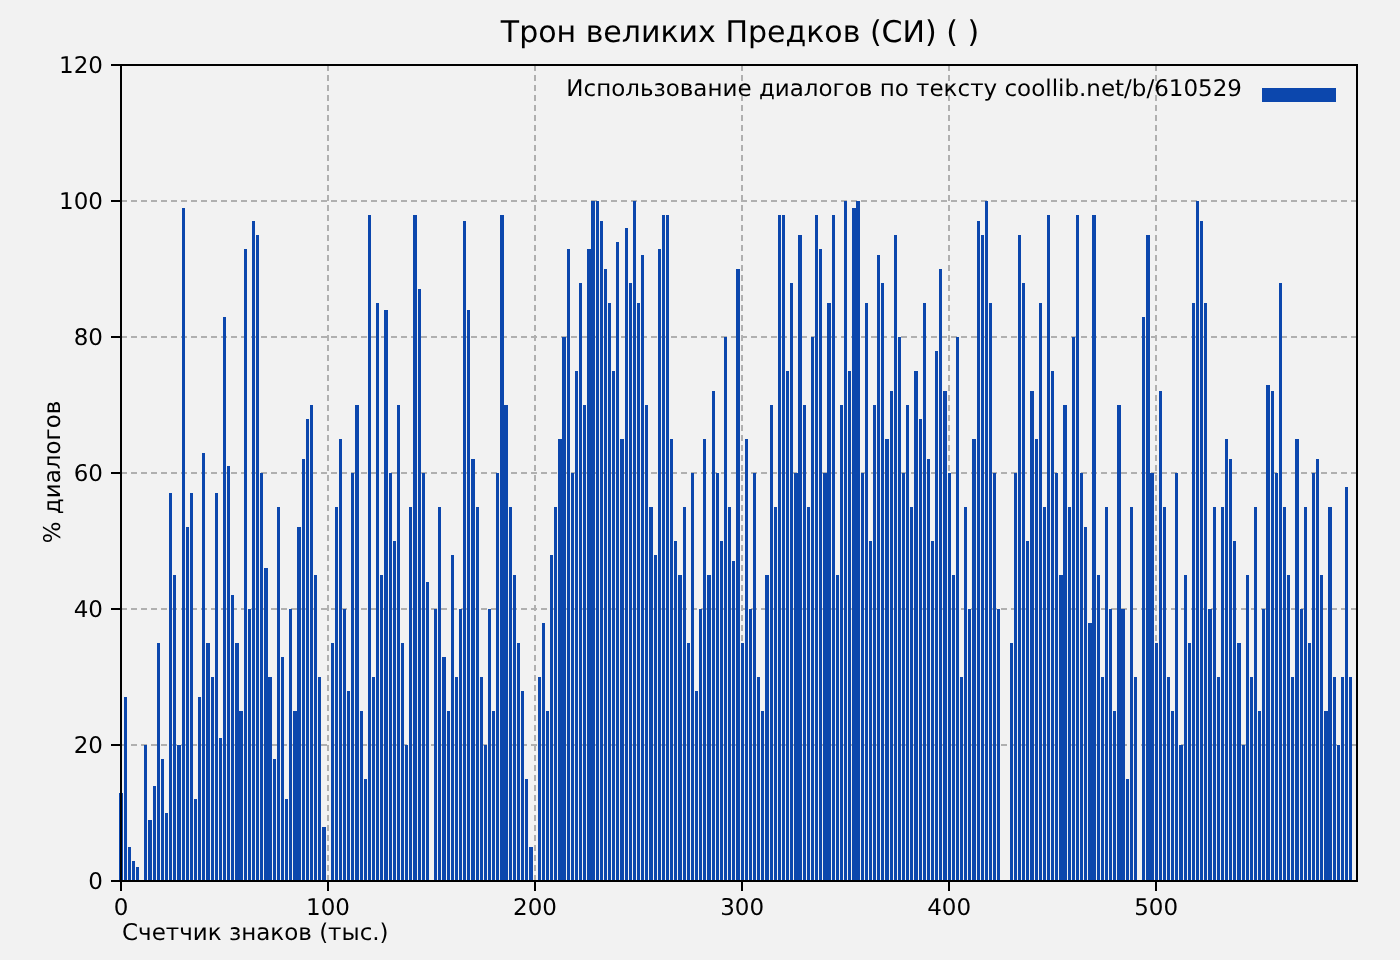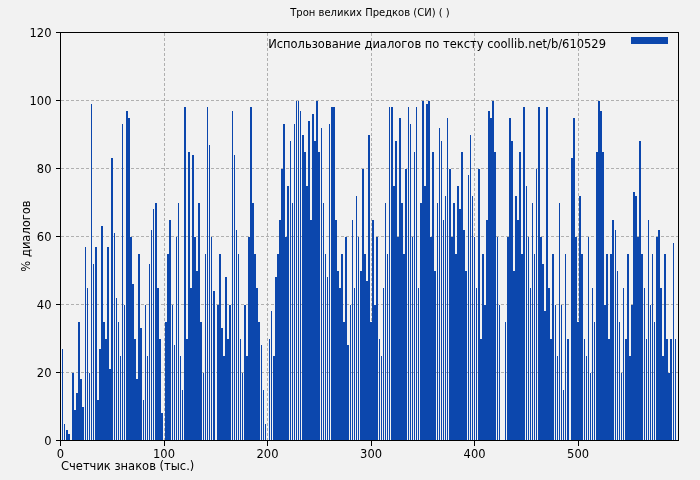--- a/index.html
+++ b/index.html
@@ -2,32 +2,32 @@
 <html><head>
 <meta charset="utf-8">
 <style>
   html,body{margin:0;padding:0;}
   body{font-family:"DejaVu Sans", sans-serif;}
   .figure{
     position:relative;width:700px;height:480px;background:#f2f2f2;overflow:hidden;
   }
   .chart-title{
     position:absolute;left:61px;top:7px;width:618px;text-align:center;
-    font-size:10px;color:#000;white-space:nowrap;
+    font-size:15px;color:#000;white-space:nowrap;
   }
   .x-axis-title{
     position:absolute;left:61px;top:459px;width:618px;text-align:left;
     font-size:11.5px;color:#000;
   }
   .y-axis-title{
     position:absolute;left:26px;top:236px;font-size:11.5px;color:#000;
     transform:translate(-50%,-50%) rotate(-90deg);white-space:nowrap;
   }
   .legend{
-    position:absolute;top:37px;right:32px;display:flex;align-items:flex-start;gap:25px;
+    position:absolute;top:37px;right:32px;display:flex;align-items:flex-end;gap:10px;
   }
   .legend-label{font-size:11.5px;color:#000;white-space:nowrap;}
   .legend-swatch{width:37px;height:7px;display:inline-block;}
   svg{position:absolute;left:0;top:0;}
 </style>
 </head>
 <body>
 
 <div class="figure" style="background: rgb(242, 242, 242);">
   <div class="chart-title">Трон великих Предков (СИ) ( )</div>

